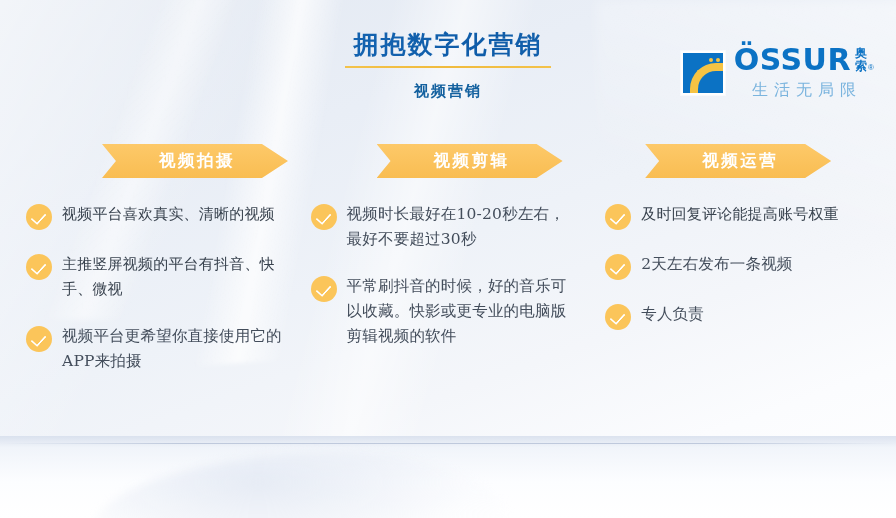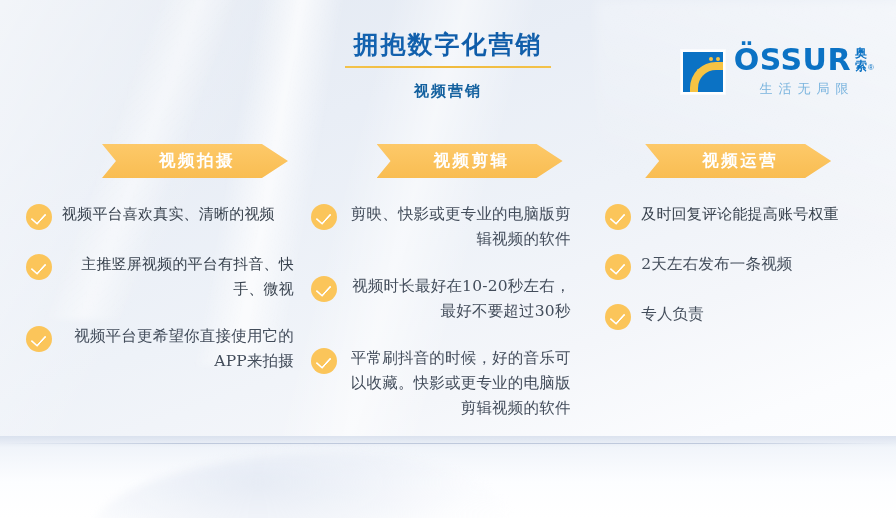--- a/index.html
+++ b/index.html
@@ -168,21 +168,21 @@
     font-size: 8px;
     color: #0b72c4;
     margin-left: 1px;
     align-self: flex-end;
     padding-bottom: 3px;
   }
   .logo-tagline {
     margin-top: 5px;
     align-self: center;
     font-family: Liberation Sans, sans-serif;
-    font-size: 13px;
+    font-size: 16px;
     letter-spacing: 6px;
     color: #7ab4de;
     padding-left: 6px;
   }
 
   
   .columns {
     position: absolute;
     top: 144px;
     left: 0;
@@ -249,21 +249,20 @@
     border: solid #ffffff;
     border-width: 0 2.6px 2.6px 0;
     transform: rotate(42deg);
     border-radius: 1px;
   }
   .bullet-text {
     font-size: 15.5px;
     line-height: 25px;
     color: #3c4654;
     letter-spacing: 0.2px;
-    text-align: right;
   }
   .bullet-text.serif {
     font-family: "DejaVu Serif", "Liberation Serif", serif;
     font-size: 15.5px;
     color: #434d5b;
   }
   .bullet-text.sans {
     font-family: "DejaVu Sans", "Liberation Sans", sans-serif;
     font-size: 15px;
     color: #39434f;
@@ -333,24 +332,20 @@
     </div>
 
     <div class="column col-2">
       <div class="banner-wrap c2-banner">
         <div class="banner-shape"></div>
         <div class="banner-label">视频剪辑</div>
       </div>
       <div class="bullets">
         <div class="bullet">
           <span class="check-icon"></span>
-          <span class="bullet-text serif w2">剪映、快影或更专业的电脑版剪辑视频的软件</span>
-        </div>
-        <div class="bullet">
-          <span class="check-icon"></span>
           <span class="bullet-text serif w2">视频时长最好在10-20秒左右，最好不要超过30秒</span>
         </div>
         <div class="bullet">
           <span class="check-icon"></span>
           <span class="bullet-text serif w2">平常刷抖音的时候，好的音乐可以收藏。快影或更专业的电脑版剪辑视频的软件</span>
         </div>
       </div>
     </div>
 
     <div class="column col-3">

